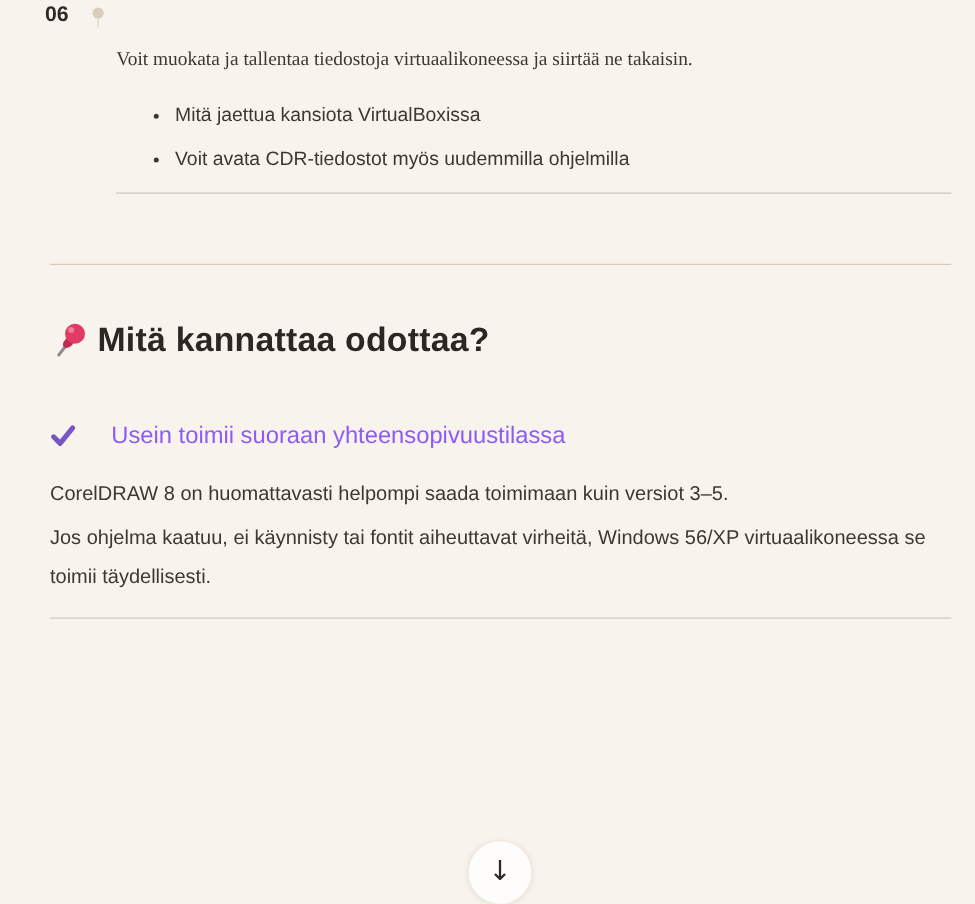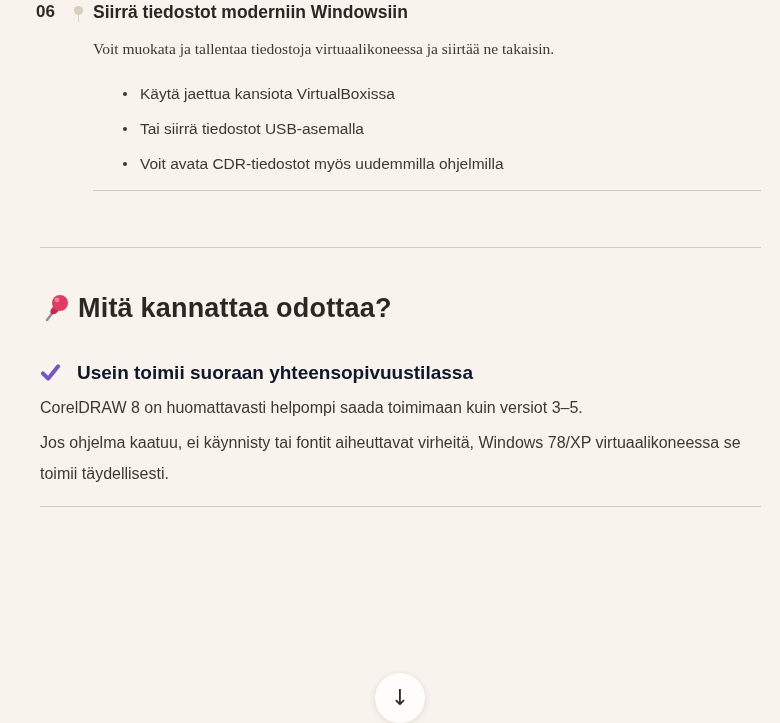--- a/index.html
+++ b/index.html
@@ -76,22 +76,22 @@
     font-weight: bold; color: #2b2723; letter-spacing: 0.2px;
   }
 
   .exp-item-head {
     display: flex; align-items: center; gap: 12px;
     margin-top: 29px;
   }
   .exp-item:first-of-type .exp-item-head { margin-top: 33px; }
   .check-icon { flex: 0 0 21px; width: 21px; height: 21px; }
   .exp-item-heading {
-    margin: 4px; font-size: 19px; line-height: 23px;
-    font-weight: bold; color: #0f172a;
+    margin: 16px; font-size: 19px; line-height: 23px;
+    font-weight: normal; color: #8b5cf6;
   }
   .exp-item-text {
     margin: 4px 0 0 0; max-width: 710px;
     font-size: 16px; line-height: 31px; color: #3e3832;
   }
 
   .divider-bottom { background: #d4cabe; margin-top: 17px; }
 
   
   .scroll-btn {
@@ -111,28 +111,26 @@
 <body>
 
 <div class="page">
 
   <section class="step">
     <div class="step-header">
       <span class="step-num">06</span>
       <span class="timeline-dot-wrap">
         <span class="timeline-dot"></span>
       </span>
-      <h3 class="step-title">Siirrä tiedostot moderniin Windowsiin</h3>
     </div>
 
     <p class="step-desc">Voit muokata ja tallentaa tiedostoja virtuaalikoneessa ja siirtää ne takaisin.</p>
 
     <ul class="step-bullets">
-      <li>Käytä jaettua kansiota VirtualBoxissa</li>
-      <li>Tai siirrä tiedostot USB-asemalla</li>
+      <li>Mitä jaettua kansiota VirtualBoxissa</li>
       <li>Voit avata CDR-tiedostot myös uudemmilla ohjelmilla</li>
     </ul>
 
     <hr class="divider divider-inner">
   </section>
 
   <section class="expectations">
     <hr class="divider divider-section">
 
     <h2 class="exp-title-row">
@@ -149,21 +147,21 @@
       <div class="exp-item-head">
         <svg class="check-icon" viewBox="0 0 22 22" aria-hidden="true">
           <path d="M3 12 L8.5 17.5 L19 4.5" fill="none" stroke="#7656c6" stroke-width="4.2" stroke-linecap="round" stroke-linejoin="round"></path>
         </svg>
         <h3 class="exp-item-heading">Usein toimii suoraan yhteensopivuustilassa</h3>
       </div>
       <p class="exp-item-text">CorelDRAW 8 on huomattavasti helpompi saada toimimaan kuin versiot 3–5.</p>
     </div>
 
     <div class="exp-item">
-      <p class="exp-item-text">Jos ohjelma kaatuu, ei käynnisty tai fontit aiheuttavat virheitä, Windows 78/XP virtuaalikoneessa se toimii täydellisesti.</p>
+      <p class="exp-item-text">Jos ohjelma kaatuu, ei käynnisty tai fontit aiheuttavat virheitä, Windows 56/XP virtuaalikoneessa se toimii täydellisesti.</p>
     </div>
 
     <div class="exp-item">
     </div>
 
     <hr class="divider divider-bottom">
   </section>
 
   <button class="scroll-btn">
     <span class="scroll-arrow">↓</span>

